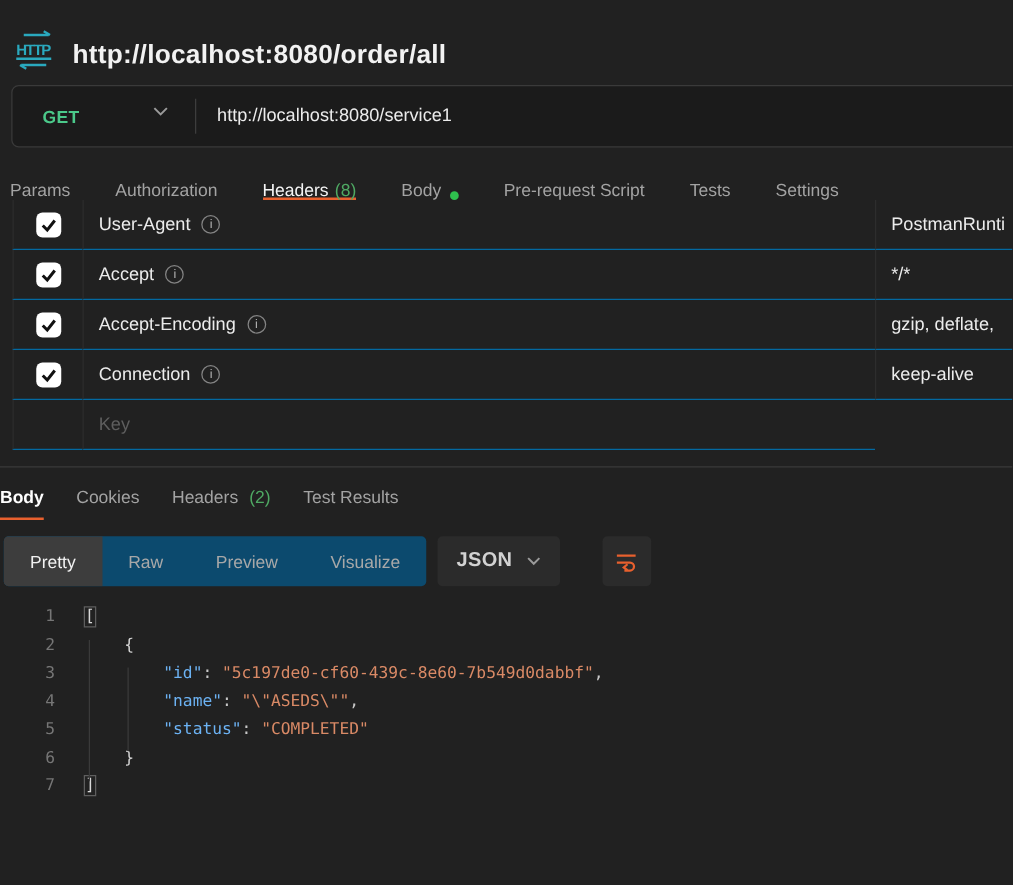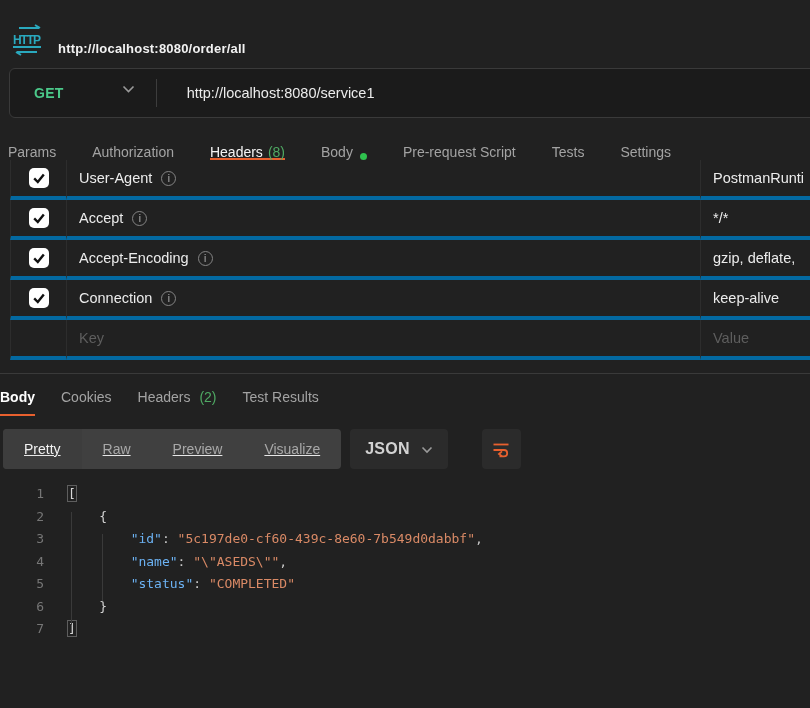--- a/index.html
+++ b/index.html
@@ -7,45 +7,45 @@
   body {
     width:810px; height:708px; overflow:hidden;
     background:#212121; color:#e8e8e8;
     font-family:"Liberation Sans", sans-serif;
     -webkit-font-smoothing:antialiased;
   }
 
   
   .topbar { height:56px; display:flex; align-items:flex-end; padding-left:10px; }
   .http-icon { width:36px; height:32px; flex:0 0 auto; }
-  .topbar-title { margin-left:12px; font-size:13px; font-weight:bold; color:#f2f2f2; letter-spacing:.2px; }
+  .topbar-title { margin-left:12px; font-size:21px; font-weight:bold; color:#f2f2f2; letter-spacing:.2px; }
 
   
   .url-box {
     margin:12px -8px 12px 9px; height:50px;
     background:#1b1b1b; border:1px solid #3a3a3a; border-radius:6px;
     display:flex; align-items:center;
   }
   .method-select { display:flex; align-items:flex-start; padding-left:24px; cursor:pointer; }
   .method-label { color:#4BC98A; font-weight:bold; font-size:14px; letter-spacing:.3px; }
   .method-chevron { margin-left:58px; display:flex; }
   .url-vdivider { width:1px; height:28px; background:#3d3d3d; margin-left:21px; }
-  .url-input { margin-left:30px; font-size:14.5px; color:#ececec; white-space:nowrap; }
+  .url-input { margin-left:17px; font-size:14.5px; color:#ececec; white-space:nowrap; }
 
   
   .req-tabs { display:flex; height:30px; padding-left:8px; font-size:14px; color:#a3a3a3; gap:36px; }
   .req-tab { display:flex; align-items:flex-end; height:30px; cursor:pointer; white-space:nowrap; }
   .req-tab .count { margin-left:5px; color:#4FA963; }
   .req-tab.active { color:#f5f5f5; box-shadow: inset 0 -2px 0 #E8602E; }
   .body-dot { width:7px; height:7px; border-radius:50%; background:#2FC14E; margin-left:7px; }
 
   
   .hdr-table { width:100%; }
   .hdr-row { display:grid; grid-template-columns:10px 56px 634px 1fr; height:40px; }
-  .cell { display:flex; align-items:center; border-bottom:4px solid #0369a1; overflow:hidden; }
+  .cell { display:flex; align-items:center; border-bottom:1px solid #0369a1; overflow:hidden; }
   .cell-drag { border-bottom:none; }
   .cell-check { justify-content:center; border-left:1px solid #2d2d2d; }
   .cell-key { padding-left:12px; border-left:1px solid #2d2d2d; font-size:14.5px; color:#ececec; }
   .cell-value { padding-left:12px; border-left:1px solid #2d2d2d; font-size:14.5px; color:#ececec; white-space:nowrap; }
   .checkbox {
     width:20px; height:20px; border-radius:5px; background:#FFFFFF;
     display:flex; align-items:center; justify-content:center; cursor:pointer;
   }
   .info-icon {
     width:15px; height:15px; margin-left:9px; border:1px solid #848484; border-radius:50%;
@@ -57,21 +57,21 @@
   
   .section-divider { border-top:1px solid #3a3a3a; margin-top:13px; }
   .resp-tabs { display:flex; gap:26px; padding:15px 0 0 0; font-size:14px; color:#a3a3a3; }
   .resp-tab { padding-bottom:11px; position:relative; cursor:pointer; white-space:nowrap; }
   .resp-tab.active { color:#ffffff; font-weight:bold; }
   .resp-tab.active::after { content:""; position:absolute; left:0; right:0; bottom:0; height:2px; background:#E8602E; }
   .resp-tab .count { margin-left:5px; color:#4FA963; font-weight:normal; }
 
   
   .resp-toolbar { display:flex; align-items:center; margin-top:13px; height:40px; }
-  .segments { display:flex; background:#404040; border-radius:4px; overflow:hidden; height:40px; margin-left:3px;text-decoration:underline; }
+  .segments { display:flex; background:#0c4a6e; border-radius:4px; overflow:hidden; height:40px; margin-left:3px; }
   .seg { padding:0 21px; line-height:40px; font-size:14px; color:#a8a8a8; cursor:pointer; white-space:nowrap; }
   .seg.active { background:#3d3d3d; color:#f2f2f2; }
   .json-dd {
     margin-left:9px; height:40px; background:#2b2b2b; border-radius:4px;
     display:flex; align-items:center; padding:0 15px; gap:11px; cursor:pointer;
   }
   .json-dd-label { font-size:16px; font-weight:bold; color:#d2d2d2; letter-spacing:.3px; }
   .wrap-btn {
     margin-left:34px; width:39px; height:40px; background:#2b2b2b; border-radius:4px;
     display:flex; align-items:center; justify-content:center; cursor:pointer;
@@ -219,23 +219,20 @@
       <span>keep-alive</span>
     </div>
   </div>
 
   <div class="hdr-row">
     <div class="cell cell-drag"></div>
     <div class="cell cell-check"></div>
     <div class="cell cell-key">
       <span class="placeholder">Key</span>
     </div>
-    <div class="cell cell-value">
-      <span class="placeholder">Value</span>
-    </div>
   </div>
 
 </div>
 
 <div class="section-divider"></div>
 
 <div class="resp-tabs">
   <div class="resp-tab active">
     <span>Body</span>
   </div>

